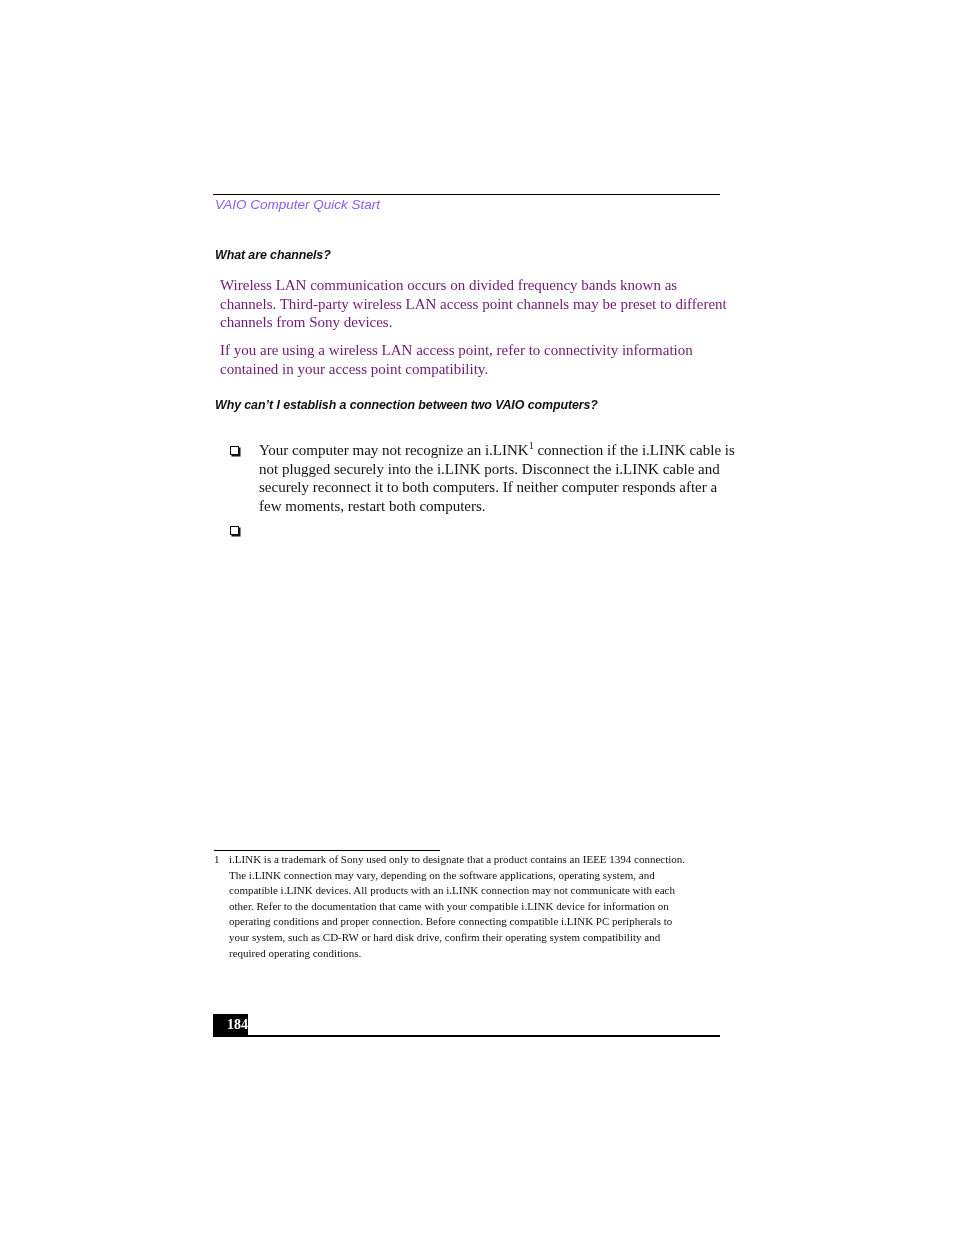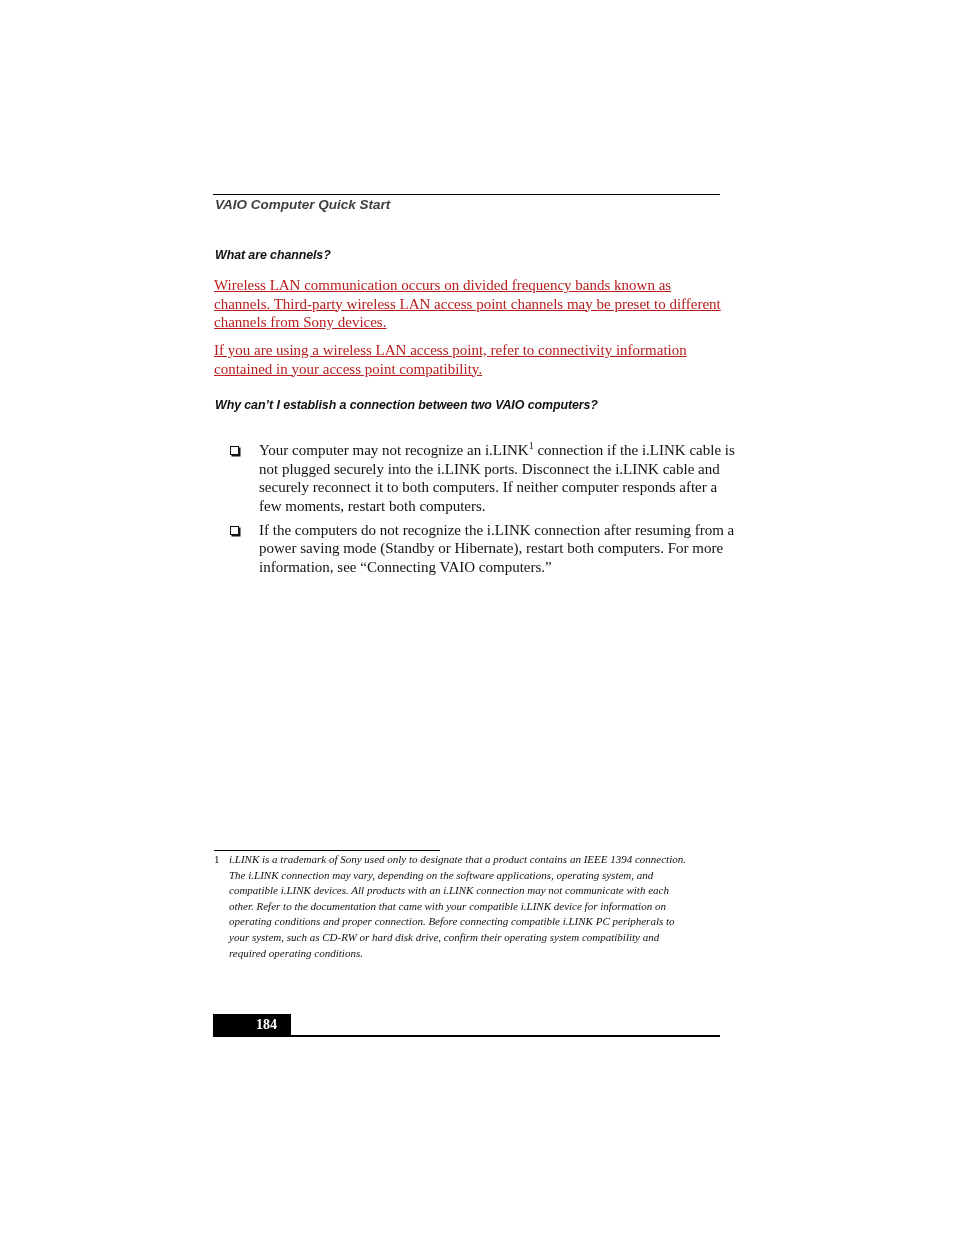--- a/index.html
+++ b/index.html
@@ -1,41 +1,41 @@
 <!DOCTYPE html>
 <html><head>
 <meta charset="utf-8">
 <style>
   html, body { margin: 0; padding: 0; background: #ffffff; }
   body { width: 954px; height: 1235px; position: relative; overflow: hidden; color: #111; }
   .serif { font-family: "Liberation Serif", "DejaVu Serif", serif; }
   .sans { font-family: "Liberation Sans", "DejaVu Sans", sans-serif; }
 
   .top-rule { position: absolute; left: 213px; top: 194px; width: 507px; height: 1px; background: #000; }
-  .running-header { position: absolute; left: 215px; top: 197px; font-size: 13.5px; font-style: italic; color: #404040; font-weight: bold; }
+  .running-header { position: absolute; left: 215px; top: 197px; font-size: 13.5px; font-style: italic; color: #8b5cf6; }
 
   .heading { position: absolute; left: 215px; font-size: 13.5px; font-weight: bold; font-style: italic; letter-spacing: -0.1px; color: #111; transform: scaleX(0.92); transform-origin: left top; }
   .h1 { top: 247px; }
   .h2 { top: 397px; }
 
-  .para { position: absolute; left: 214px; width: 510px; font-size: 15px; line-height: 18.5px; color: #b91c1c; text-decoration: underline; }
+  .para { position: absolute; left: 220px; width: 510px; font-size: 15px; line-height: 18.5px; color: #701a75; }
   .p1 { top: 276px; }
   .p2 { top: 341px; }
 
   .bullet-list { position: absolute; left: 214px; width: 510px; top: 425px; margin: 16px; padding: 0; list-style: none; }
   .bullet-item { position: relative; padding-left: 29px; font-size: 15px; line-height: 18.5px; color: #111; margin-bottom: 5.5px; }
   .bullet-box { position: absolute; left: 0; top: 5px; width: 7px; height: 7px; border: 1px solid #111; box-shadow: 1.5px 1.5px 0 #111; }
   sup { font-size: 10px; line-height: 0; vertical-align: 6px; }
 
   .fn-rule { position: absolute; left: 214px; top: 850px; width: 226px; height: 1px; background: #000; }
   .footnote { position: absolute; left: 214px; top: 852px; width: 480px; font-size: 11px; line-height: 15.6px; color: #111; }
   .fn-num { position: absolute; left: 0; top: 0; }
-  .fn-text { padding-left: 15px; font-style: italic; }
+  .fn-text { padding-left: 15px; }
 
-  .page-num-box { position: absolute; left: 213px; top: 1014px; width: 35px; height: 23px; background: #000; color: #fff; font-size: 14px; font-weight: bold; text-align: left; line-height: 22px; padding-left: 43px; }
+  .page-num-box { position: absolute; left: 213px; top: 1014px; width: 35px; height: 23px; background: #000; color: #fff; font-size: 14px; font-weight: bold; text-align: right; line-height: 22px; }
   .bottom-rule { position: absolute; left: 213px; top: 1035px; width: 507px; height: 2px; background: #000; }
 </style>
 </head>
 <body>
 
 <div class="top-rule"></div>
 <div class="running-header sans">VAIO Computer Quick Start</div>
 
 <div class="heading h1 sans">What are channels?</div>
 <p class="para p1 serif" style="margin:0">Wireless LAN communication occurs on divided frequency bands known as channels. Third-party wireless LAN access point channels may be preset to different channels from Sony devices.</p>
@@ -43,21 +43,20 @@
 
 <div class="heading h2 sans">Why can’t I establish a connection between two VAIO computers?</div>
 
 <ul class="bullet-list serif">
   <li class="bullet-item">
     <span class="bullet-box"></span>
     <span>Your computer may not recognize an i.LINK</span><sup>1</sup><span> connection if the i.LINK cable is not plugged securely into the i.LINK ports. Disconnect the i.LINK cable and securely reconnect it to both computers. If neither computer responds after a few moments, restart both computers.</span>
   </li>
   <li class="bullet-item">
     <span class="bullet-box"></span>
-    <span>If the computers do not recognize the i.LINK connection after resuming from a power saving mode (Standby or Hibernate), restart both computers. For more information, see “Connecting VAIO computers.”</span>
   </li>
 </ul>
 
 <div class="fn-rule"></div>
 <div class="footnote serif">
   <span class="fn-num">1</span>
   <div class="fn-text">i.LINK is a trademark of Sony used only to designate that a product contains an IEEE 1394 connection. The i.LINK connection may vary, depending on the software applications, operating system, and compatible i.LINK devices. All products with an i.LINK connection may not communicate with each other. Refer to the documentation that came with your compatible i.LINK device for information on operating conditions and proper connection. Before connecting compatible i.LINK PC peripherals to your system, such as CD-RW or hard disk drive, confirm their operating system compatibility and required operating conditions.</div>
 </div>
 
 <div class="page-num-box serif">184</div>

